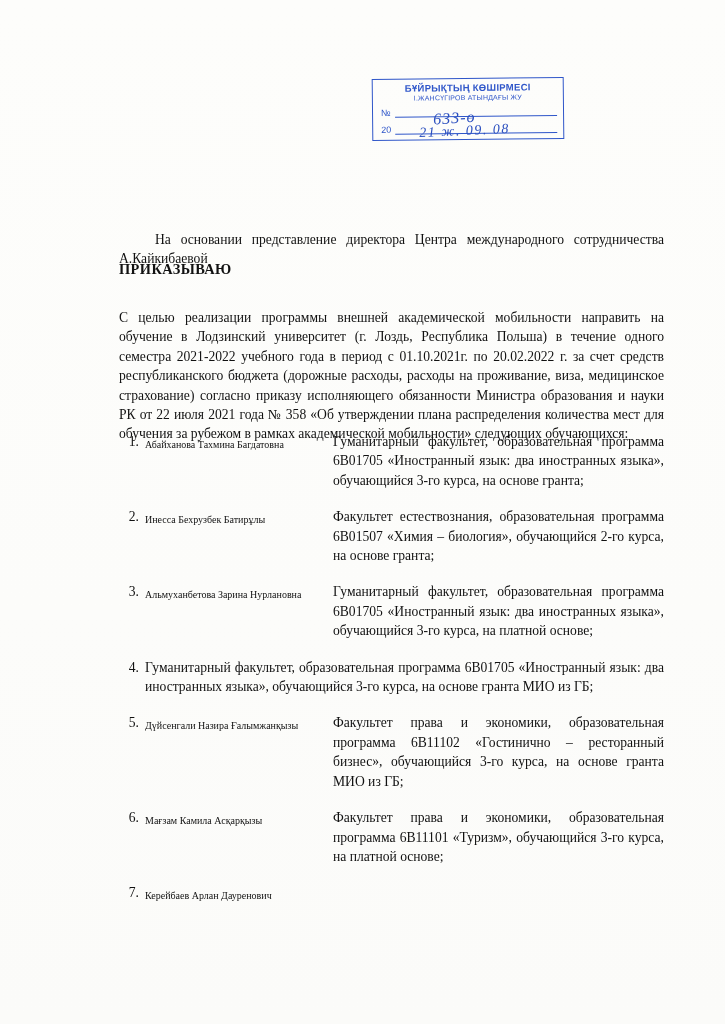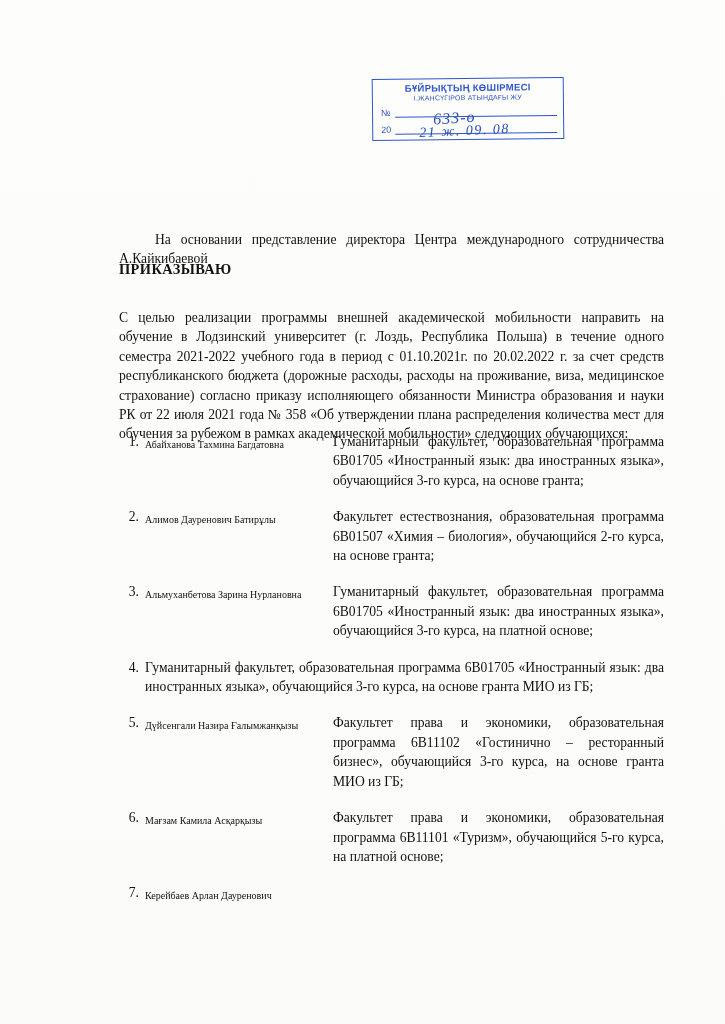--- a/index.html
+++ b/index.html
@@ -197,21 +197,21 @@
     <div class="list">
 
       <div class="item">
         <div class="item-num">1.</div>
         <div class="item-name">Абайханова Тахмина Багдатовна</div>
         <div class="item-desc">Гуманитарный факультет, образовательная программа 6В01705 «Иностранный язык: два иностранных языка», обучающийся 3-го курса, на основе гранта;</div>
       </div>
 
       <div class="item">
         <div class="item-num">2.</div>
-        <div class="item-name">Алимов Дауренович Батирұлы</div>
+        <div class="item-name">Инесса Бехрузбек Батирұлы</div>
         <div class="item-desc">Факультет естествознания, образовательная программа 6В01507 «Химия – биология», обучающийся 2-го курса, на основе гранта;</div>
       </div>
 
       <div class="item">
         <div class="item-num">3.</div>
         <div class="item-name">Альмуханбетова Зарина Нурлановна</div>
         <div class="item-desc">Гуманитарный факультет, образовательная программа 6В01705 «Иностранный язык: два иностранных языка», обучающийся 3-го курса, на платной основе;</div>
       </div>
 
       <div class="item">
@@ -221,21 +221,21 @@
 
       <div class="item">
         <div class="item-num">5.</div>
         <div class="item-name">Дүйсенгали Назира Ғалымжанқызы</div>
         <div class="item-desc">Факультет права и экономики, образовательная программа 6В11102 «Гостинично – ресторанный бизнес», обучающийся 3-го курса, на основе гранта МИО из ГБ;</div>
       </div>
 
       <div class="item">
         <div class="item-num">6.</div>
         <div class="item-name">Мағзам Камила Асқарқызы</div>
-        <div class="item-desc">Факультет права и экономики, образовательная программа 6В11101 «Туризм», обучающийся 5-го курса, на платной основе;</div>
+        <div class="item-desc">Факультет права и экономики, образовательная программа 6В11101 «Туризм», обучающийся 3-го курса, на платной основе;</div>
       </div>
 
       <div class="item">
         <div class="item-num">7.</div>
         <div class="item-name">Керейбаев Арлан Дауренович</div>
       </div>
 
     </div>
   </div>
 </div>

